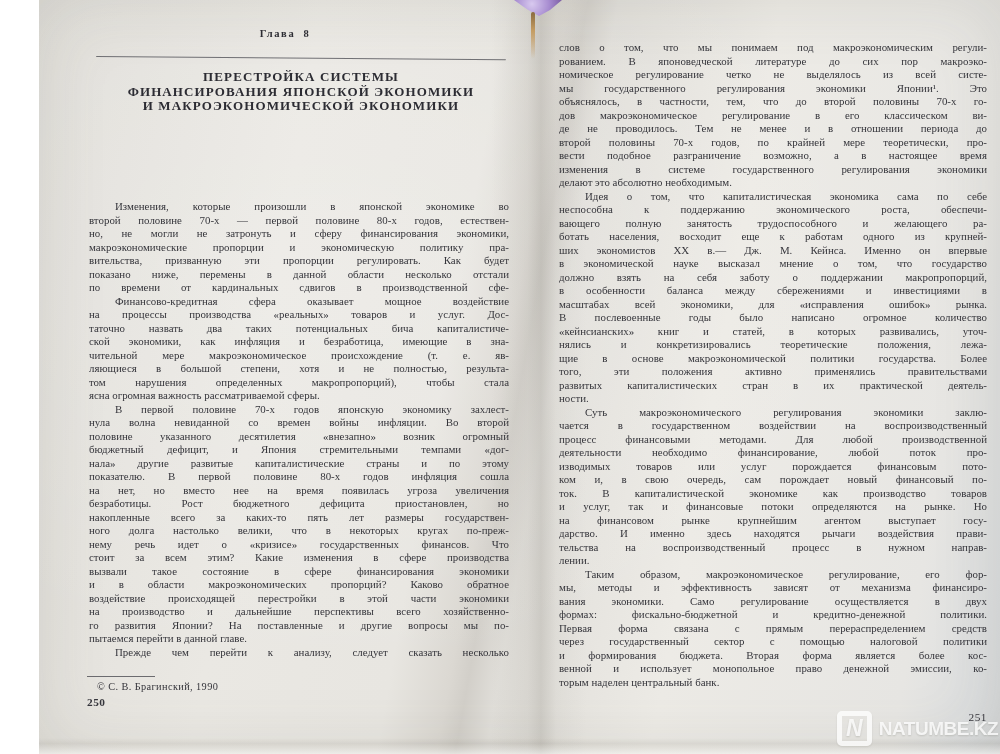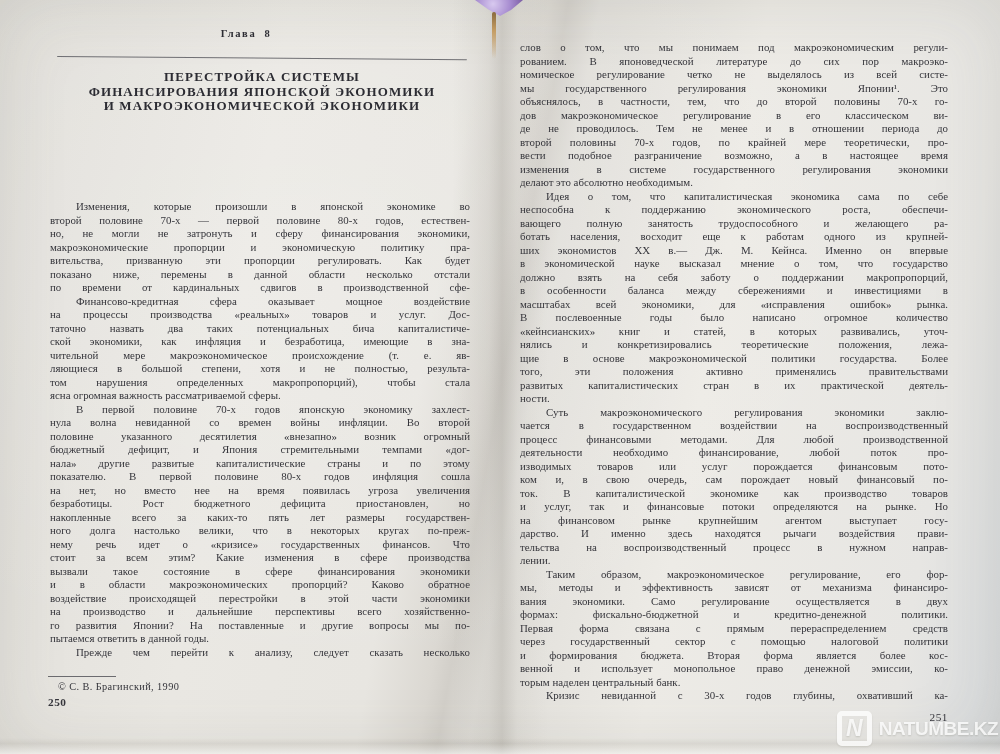--- a/index.html
+++ b/index.html
@@ -9,20 +9,21 @@
     font-family: "Liberation Serif", "DejaVu Serif", serif;
   }
   .photo {
     position: absolute; inset: 0;
     background:
       radial-gradient(ellipse at 30% 35%, rgba(255,255,255,.20), rgba(255,255,255,0) 60%),
       linear-gradient(100deg, #e0ded9 0%, #eae8e3 26%, #e8e6e1 43%,
         #dbd8d2 48.5%, #d2cfc9 50.2%, #e1dfda 53%, #edebe6 68%,
         #e7e6e3 90%, #dcdedf 97%, #d7d9da 100%);
     box-shadow: inset 0 0 70px rgba(95,90,78,.14);
+    margin-left: 39px;
   }
   .page { position: absolute; top: 0; height: 754px; }
   .left-page  { left: 0;   width: 492px; }
   .right-page { left: 492px; width: 508px; }
 
   .chapter-label {
     position: absolute; left: 50px; top: 28px; width: 392px;
     text-align: center;
     font-size: 10.5px; font-weight: bold;
     letter-spacing: 1.6px; word-spacing: 4px;
@@ -158,21 +159,21 @@
         <div class="bline">безработицы. Рост бюджетного дефицита приостановлен, но</div>
         <div class="bline">накопленные всего за каких-то пять лет размеры государствен-</div>
         <div class="bline">ного долга настолько велики, что в некоторых кругах по-преж-</div>
         <div class="bline">нему речь идет о «кризисе» государственных финансов. Что</div>
         <div class="bline">стоит за всем этим? Какие изменения в сфере производства</div>
         <div class="bline">вызвали такое состояние в сфере финансирования экономики</div>
         <div class="bline">и в области макроэкономических пропорций? Каково обратное</div>
         <div class="bline">воздействие происходящей перестройки в этой части экономики</div>
         <div class="bline">на производство и дальнейшие перспективы всего хозяйственно-</div>
         <div class="bline">го развития Японии? На поставленные и другие вопросы мы по-</div>
-        <div class="bline lastline">пытаемся ответить в данной годы.</div>
+        <div class="bline lastline">пытаемся перейти в данной главе.</div>
         <div class="bline indent">Прежде чем перейти к анализу, следует сказать несколько</div>
       </div>
     <div class="footnote-rule"></div>
     <div class="copyright">© С. В. Брагинский, 1990</div>
     <div class="page-number page-number-left">250</div>
   </div>
 
   <div class="page right-page">
     <div class="body-text" id="right-body">
         <div class="bline">слов о том, что мы понимаем под макроэкономическим регули-</div>
@@ -216,21 +217,20 @@
         <div class="bline lastline">лении.</div>
         <div class="bline indent">Таким образом, макроэкономическое регулирование, его фор-</div>
         <div class="bline">мы, методы и эффективность зависят от механизма финансиро-</div>
         <div class="bline">вания экономики. Само регулирование осуществляется в двух</div>
         <div class="bline">формах: фискально-бюджетной и кредитно-денежной политики.</div>
         <div class="bline">Первая форма связана с прямым перераспределением средств</div>
         <div class="bline">через государственный сектор с помощью налоговой политики</div>
         <div class="bline">и формирования бюджета. Вторая форма является более кос-</div>
         <div class="bline">венной и использует монопольное право денежной эмиссии, ко-</div>
         <div class="bline lastline">торым наделен центральный банк.</div>
-        <div class="bline indent">Кризис невиданной с 30-х годов глубины, охвативший ка-</div>
       </div>
     <div class="page-number page-number-right">251</div>
   </div>
 
   <div class="gutter-shade"></div>
   <div class="bookmark"></div>
   <div class="bookmark-stem"></div>
   <div class="bottom-edge"></div>
 
   <div class="watermark">

